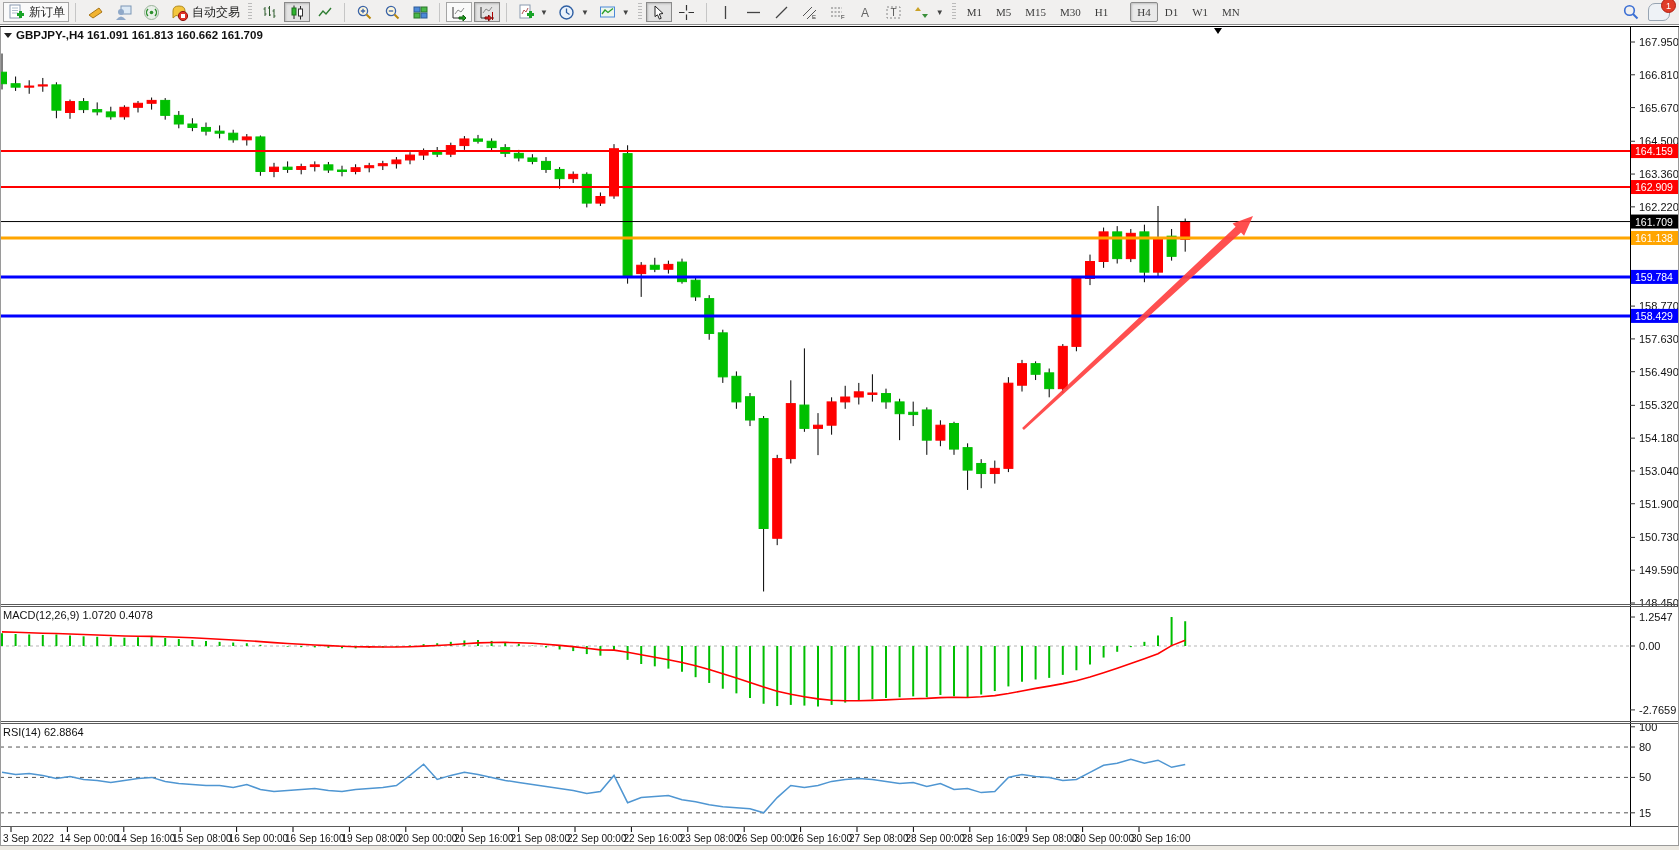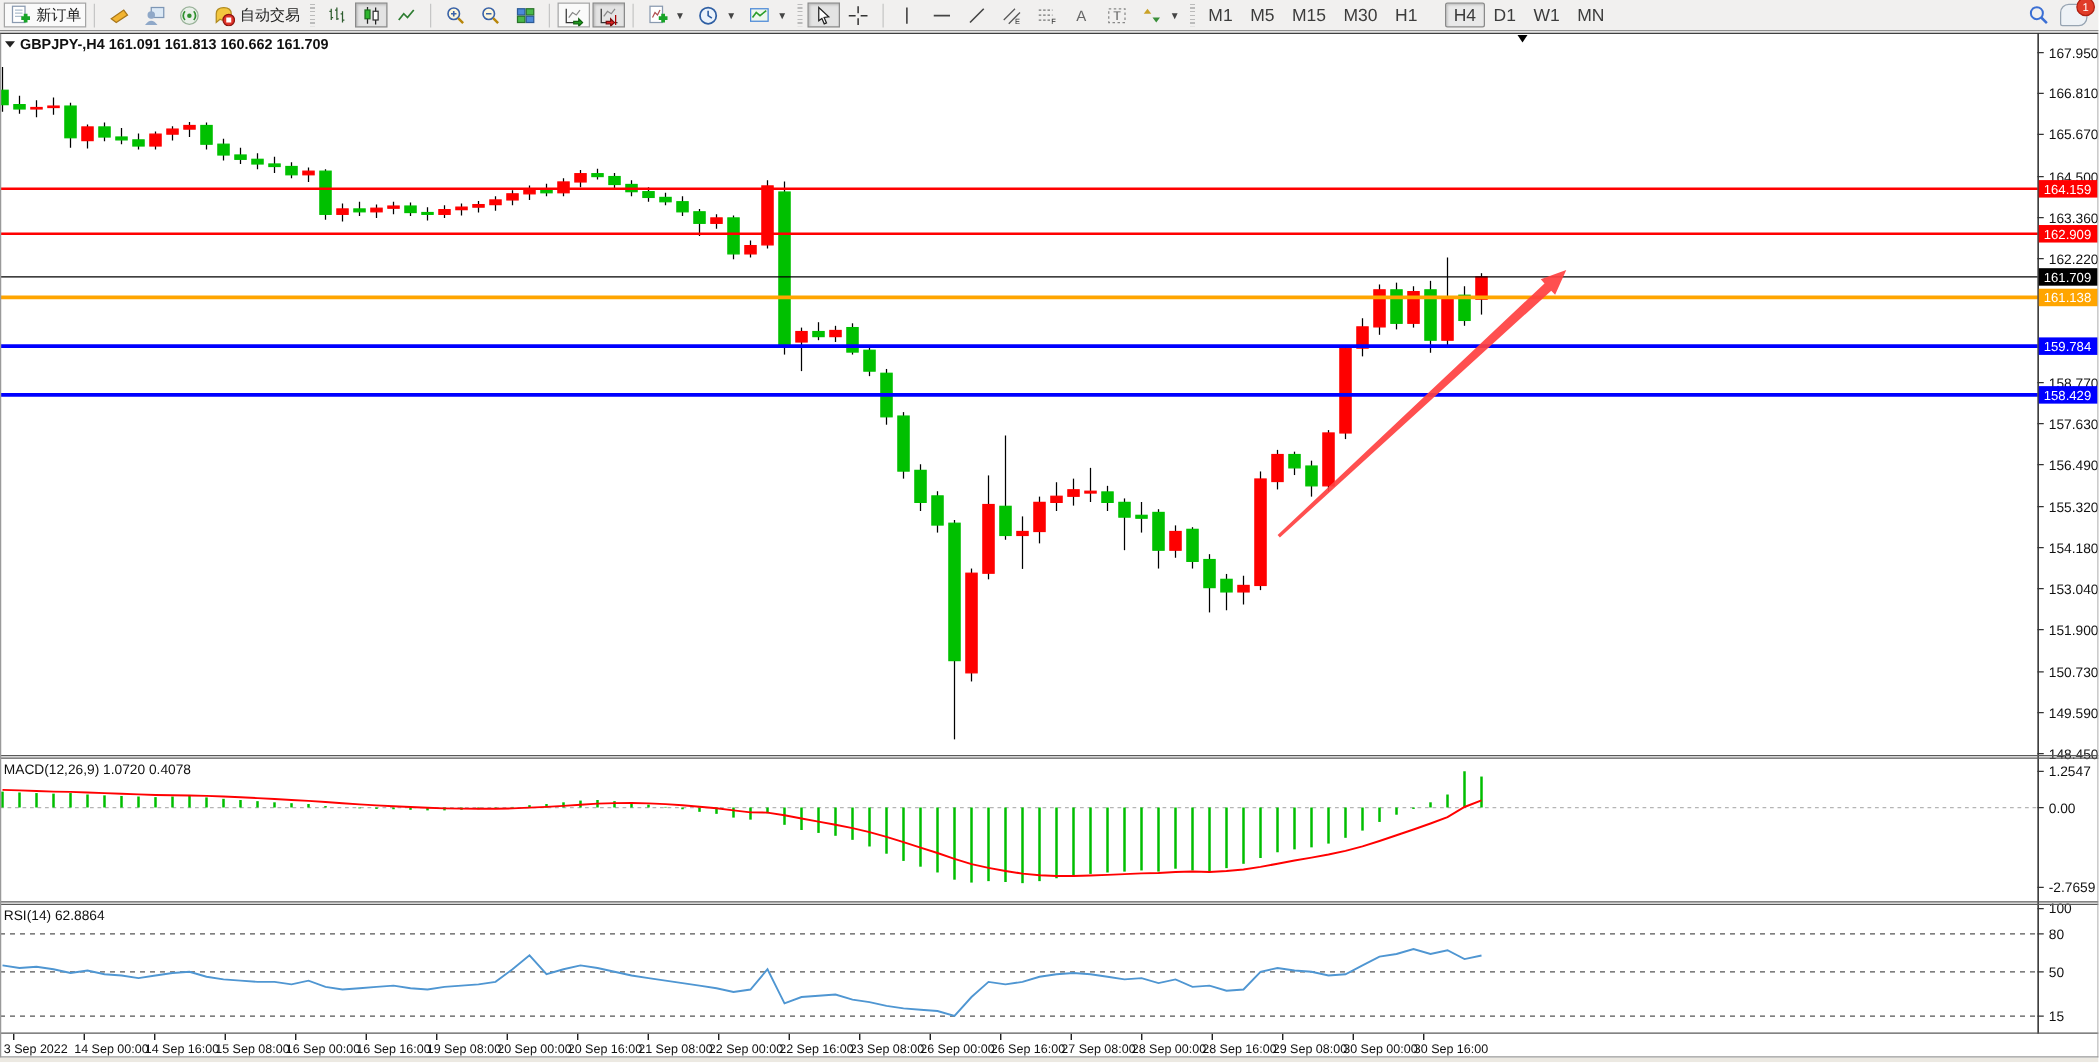--- a/index.html
+++ b/index.html
@@ -10,21 +10,21 @@
   .grip{width:4px;height:18px;margin:0 2px;background:repeating-linear-gradient(to bottom,#bbb 0 1px,transparent 1px 3px);}
   .sep{width:1px;height:19px;background:#c6c6c6;margin:0 4px;}
   .tb-btn{display:inline-flex;align-items:center;gap:4px;padding:1px 3px;border:1px solid transparent;
           background:transparent;font-family:"Liberation Sans",sans-serif;font-size:12px;color:#222;cursor:default;border-radius:0;height:20px;box-sizing:border-box;}
   .tb-btn.framed{border:1px solid #a5a5a5;background:#fafafa;}
   .tb-btn.pressed{border:1px solid #8a8a8a;background:#e3e3e3;box-shadow:inset 1px 1px 2px rgba(0,0,0,.18);}
   .tbi{width:18px;height:18px;display:inline-flex;align-items:center;justify-content:center;}
   .tbi svg{display:block;}
   .caret{font-size:8px;color:#444;margin-left:1px;}
   .tf-btn{padding:1px 6px;height:20px;border:1px solid transparent;background:transparent;color:#3c3c3c;
-          font-family:Liberation Sans, sans-serif;font-size:14px;border-radius:2px;box-sizing:border-box;}
+          font-family:Liberation Serif, serif;font-size:11px;border-radius:2px;box-sizing:border-box;}
   .tf-btn.active{border:1px solid #8a8a8a;background:#e9e9e9;box-shadow:inset 1px 1px 2px rgba(0,0,0,.18);margin-left:15px;}
   #tb-right{margin-left:auto;display:flex;align-items:center;gap:8px;padding-right:6px;}
   .chat{position:relative;width:20px;height:16px;background:#eef2f6;border:1px solid #97a4b2;border-radius:7px 7px 7px 2px;}
   .badge{position:absolute;top:-6px;right:-7px;width:13px;height:13px;border-radius:50%;background:#e03c28;color:#fff;
          font-size:9px;font-style:normal;display:flex;align-items:center;justify-content:center;border:1px solid #b02012;}
   
   #main-svg{position:absolute;top:26px;left:0;}
   text{font-family:"Liberation Sans",sans-serif;}
 </style>
 </head>

